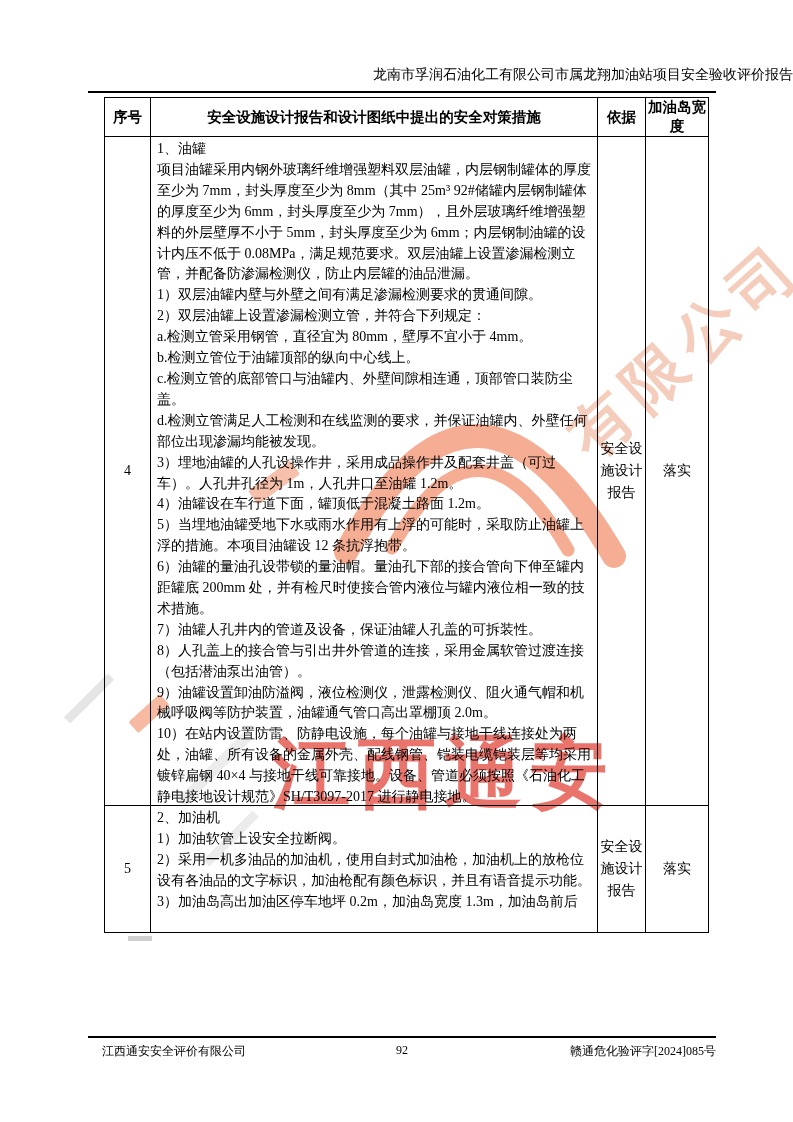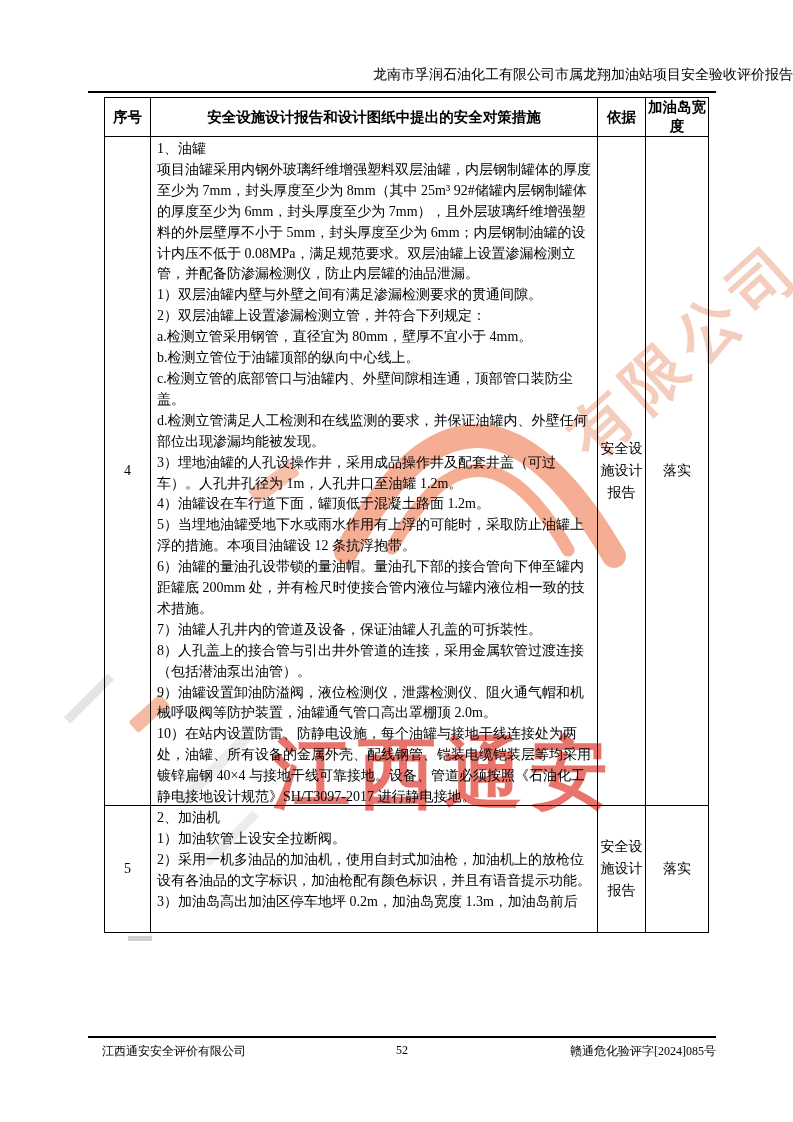--- a/index.html
+++ b/index.html
@@ -168,17 +168,17 @@
         </td>
         <td class="basis-cell">安全设施设计报告</td>
         <td class="status-cell">落实</td>
       </tr>
     </tbody>
   </table>
 
   <div class="footer-rule"></div>
   <div class="page-footer">
     <span class="f-left">江西通安安全评价有限公司</span>
-    <span class="f-center">52</span>
+    <span class="f-center">92</span>
     <span class="f-right">赣通危化验评字[2024]085号</span>
   </div>
 
 </div>
 
 </body></html>

